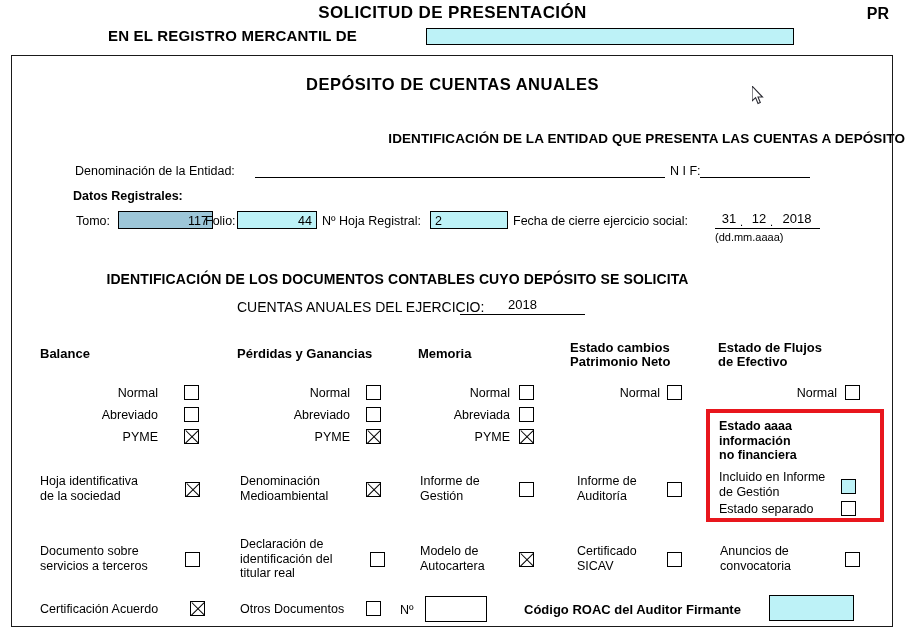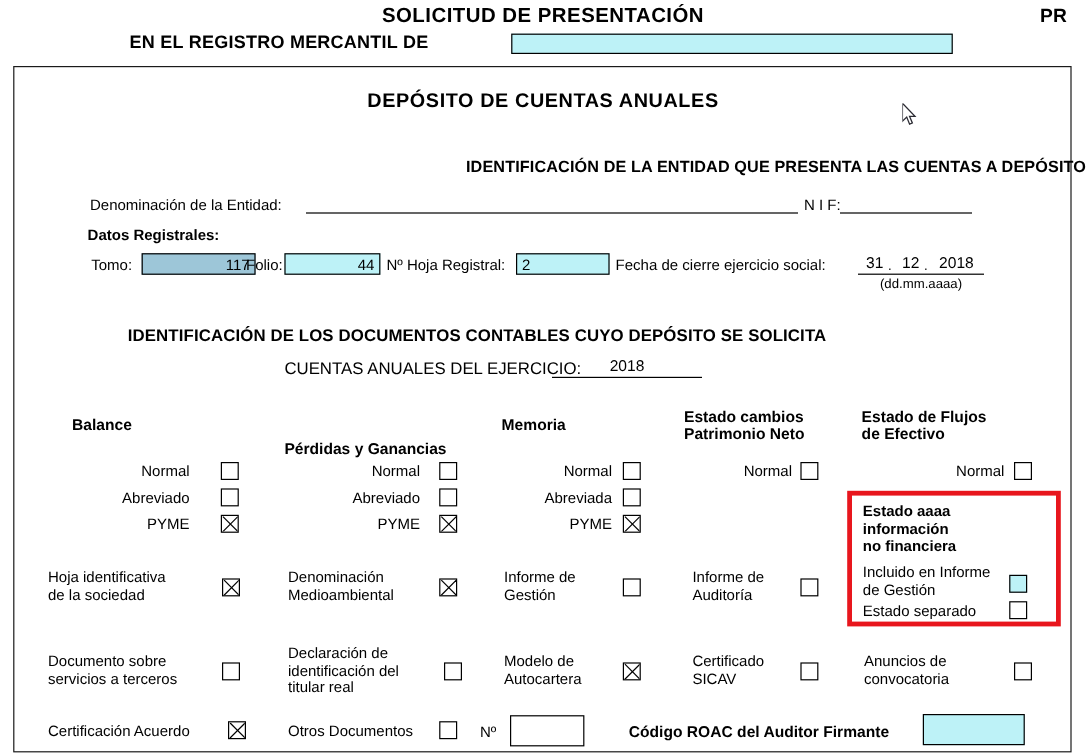--- a/index.html
+++ b/index.html
@@ -116,42 +116,42 @@
   #fecha-sep1 { top: 216px; left: 740px; font-size: 11px; }
   #fecha-mm { top: 211px; left: 748px; width: 22px; text-align: center; font-size: 13px; }
   #fecha-sep2 { top: 216px; left: 770px; font-size: 11px; }
   #fecha-yyyy { top: 211px; left: 778px; width: 38px; text-align: center; font-size: 13px; }
   #fecha-rule {
     top: 228px; left: 715px; width: 105px;
     border-bottom: 1px solid #000;
   }
   #fecha-format {
     top: 231px; left: 715px; width: 105px;
-    text-align: center; font-size: 11px;
+    text-align: left; font-size: 11px;
   }
 
   
   #ejercicio-label { top: 299px; left: 237px; font-size: 14px; }
   #ejercicio-value {
     top: 297px; left: 470px; width: 105px;
     text-align: center; font-size: 13px;
   }
   #ejercicio-rule {
     top: 314px; left: 460px; width: 125px;
     border-bottom: 1px solid #000;
   }
 
   
   .col-head {
     font-size: 13px;
     font-weight: bold;
     line-height: 14px;
   }
-  #head-balance { top: 347px; left: 40px; margin-left: 20px; }
-  #head-pyg     { top: 347px; left: 237px; margin-top: 20px; }
+  #head-balance { top: 347px; left: 40px; }
+  #head-pyg     { top: 347px; left: 237px; }
   #head-memoria { top: 347px; left: 418px; }
   #head-ecpn    { top: 341px; left: 570px; }
   #head-efe     { top: 341px; left: 718px; }
 
   
   .cb {
     width: 15px; height: 15px;
     border: 1.4px solid #000;
     box-sizing: border-box;
     background: #ffffff;

